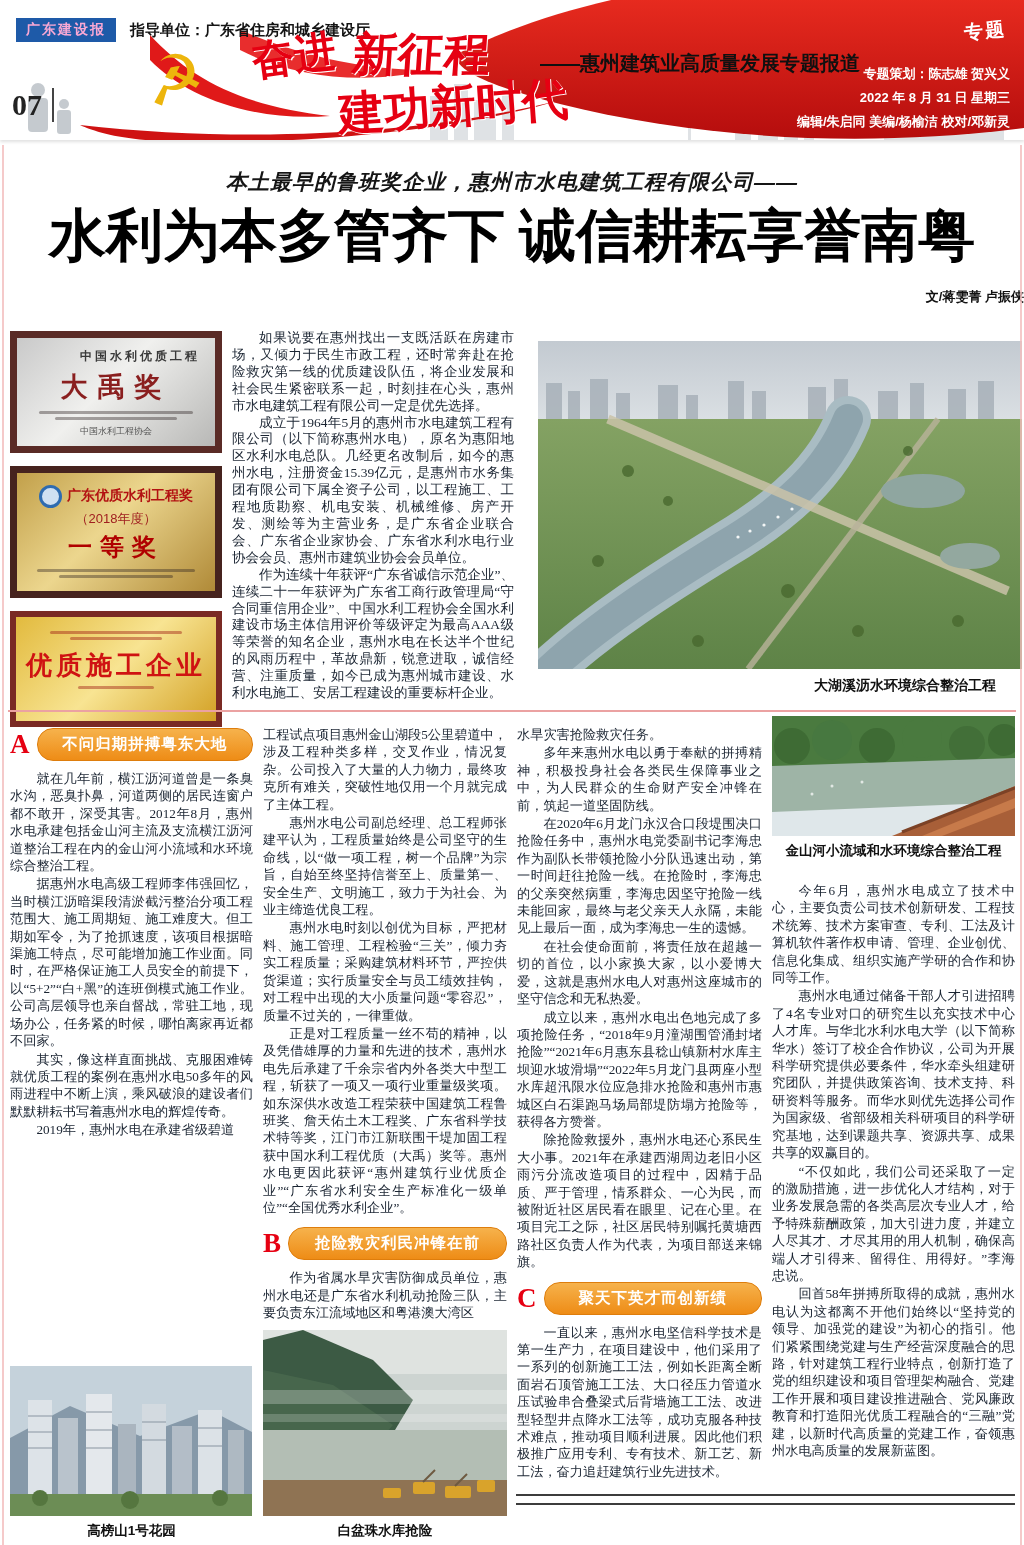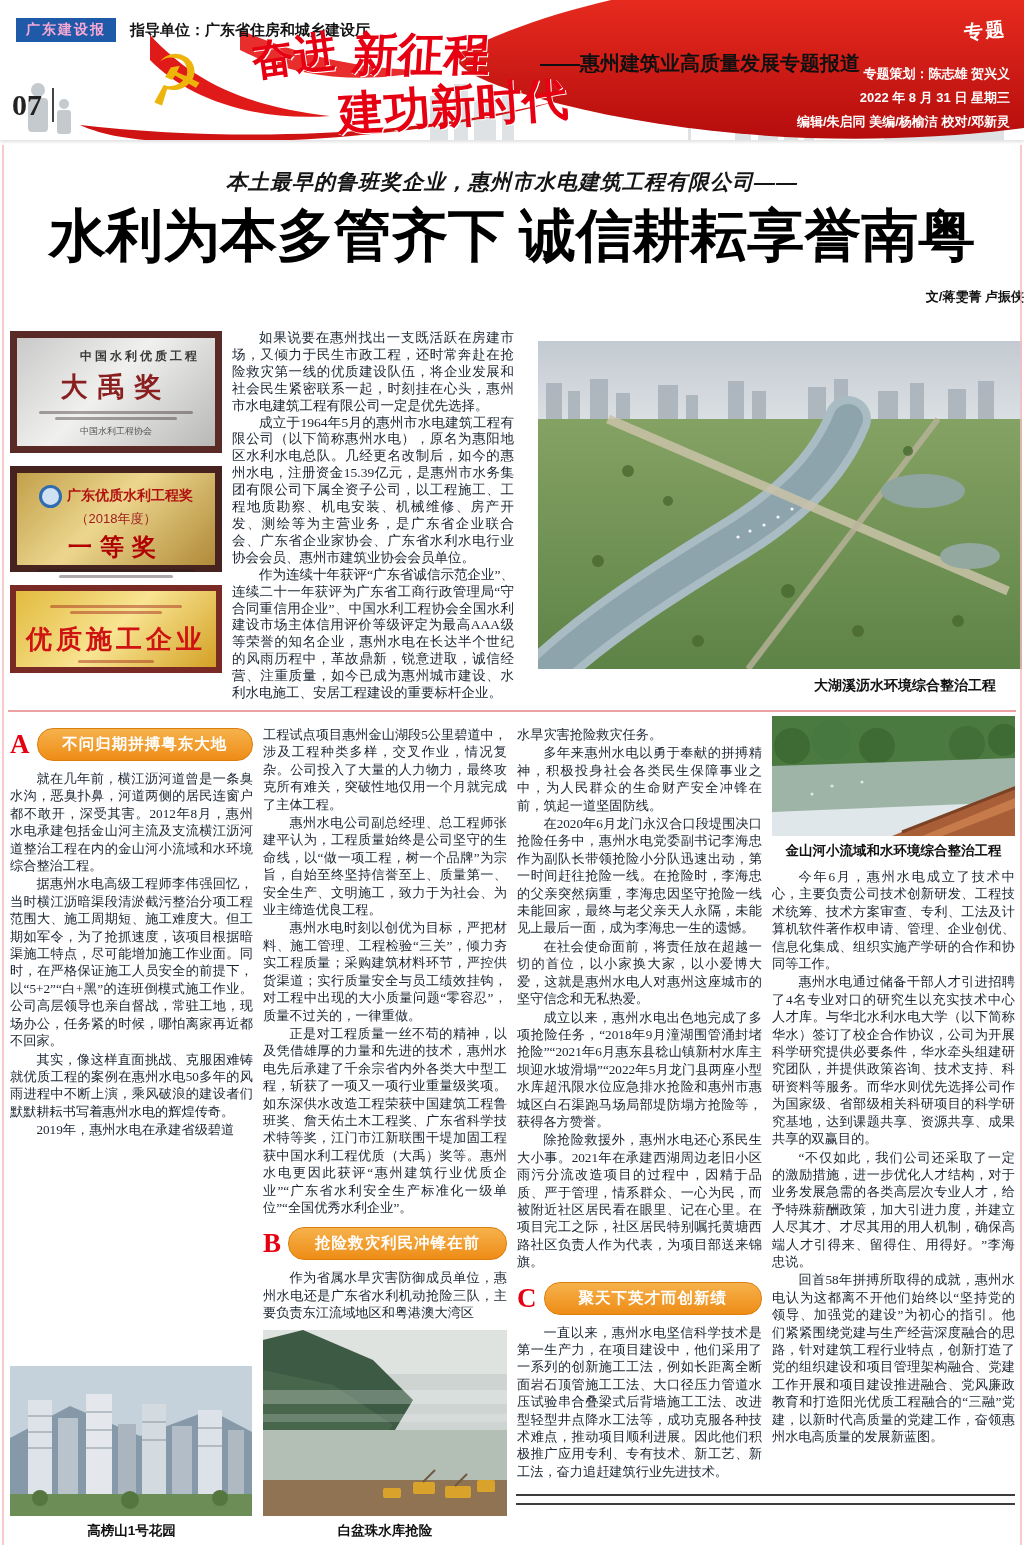--- a/index.html
+++ b/index.html
@@ -40,29 +40,29 @@
   
   .plaques{position:absolute;left:10px;top:331px;width:212px;display:flex;flex-direction:column;gap:13px;}
   .plaque{box-sizing:border-box;width:212px;text-align:center;}
   .plaque .bar{height:3px;background:rgba(40,30,30,.38);margin:3px auto;border-radius:2px;}
   .plaque1{border:7px solid #5a2b26;height:122px;
            background:linear-gradient(135deg,#c9c9c9,#f0f0ee 45%,#b8b8b6);}
   .plaque1 .t1{font-size:12px;color:#3a3a3a;letter-spacing:3px;margin-top:10px;font-weight:bold;padding-left:48px;}
   .plaque1 .t2{font-size:27px;color:#8a1f1f;font-weight:900;font-family:"Liberation Serif",serif;
                letter-spacing:10px;margin:4px 0 6px;}
   .plaque1 .t3{font-size:9px;color:#555;margin-top:5px;}
-  .plaque2{border:7px solid #46231e;height:106px;
+  .plaque2{border:7px solid #46231e;height:132px;
            background:linear-gradient(135deg,#c2a04a,#ecd68e 45%,#b08a38);}
   .plaque2 .seal{display:inline-block;width:17px;height:17px;border-radius:50%;
                  border:3px solid #2e6bb0;background:#cfe0f2;vertical-align:middle;margin-right:5px;}
   .plaque2 .t1{font-size:14px;color:#b31212;font-weight:900;margin-top:12px;font-family:"Liberation Serif",serif;}
   .plaque2 .t2{font-size:13px;color:#a02020;margin:2px 4px;}
   .plaque2 .t3{font-size:24px;color:#b00000;font-weight:900;letter-spacing:8px;
                font-family:"Liberation Serif",serif;margin:3px 0 6px;}
-  .plaque3{border:6px solid #7a2a24;height:88px;
+  .plaque3{border:6px solid #7a2a24;height:116px;
            background:linear-gradient(135deg,#e2ba3e,#f8e492 50%,#d3a125);}
   .plaque3 .t1{font-size:26px;color:#cf1212;font-weight:900;letter-spacing:4px;
                font-family:"Liberation Serif",serif;margin-top:8px;}
   .plaque3 .bar{background:rgba(160,30,20,.45);}
 
   .intro{position:absolute;left:232px;top:330px;width:282px;}
   .intro p{margin:0;text-indent:2em;text-align:justify;font-size:13.5px;line-height:16.9px;
            color:#1a2432;font-family:"Liberation Serif",serif;}
 
   .main-photo{position:absolute;left:530px;top:333px;width:484px;}
@@ -85,21 +85,21 @@
   .sec-head{display:flex;align-items:center;gap:7px;margin:2px 0 9px;}
   .sec-head .letter{font-size:27px;font-weight:900;color:#e60012;font-family:"Liberation Serif",serif;line-height:1;}
   .sec-head .pill{flex:1;background:linear-gradient(#f6b24c,#ee8c16);border:1px solid #de7d0c;
                   border-radius:16px;color:#fff;font-weight:bold;font-size:15.5px;text-align:center;
                   padding:5px 2px;letter-spacing:1px;white-space:nowrap;}
   .col2 .sec-head{margin:10px 0 9px;}
   .col3 .sec-head{margin:10px 0 9px;}
 
   .photo-block{margin-top:auto;}
   .photo-block .photo-caption{text-align:center;margin-top:6px;font-size:13.5px;}
-  .col4 .photo-block{margin-top:0;margin-bottom:8px;}
+  .col4 .photo-block{margin-top:0;margin-bottom:22px;}
   .photo-frame{display:block;}
 
   .bottom-rule{position:absolute;left:516px;top:1494px;width:499px;height:7px;
                border-top:2px solid #3c3c3c;border-bottom:2px solid #3c3c3c;}
   .edge{position:absolute;top:145px;bottom:0;width:2px;background:#f2bdbd;opacity:.8;}
   .edge-l{left:2px;} .edge-r{right:2px;}
 </style>
 </head>
 <body>
 

